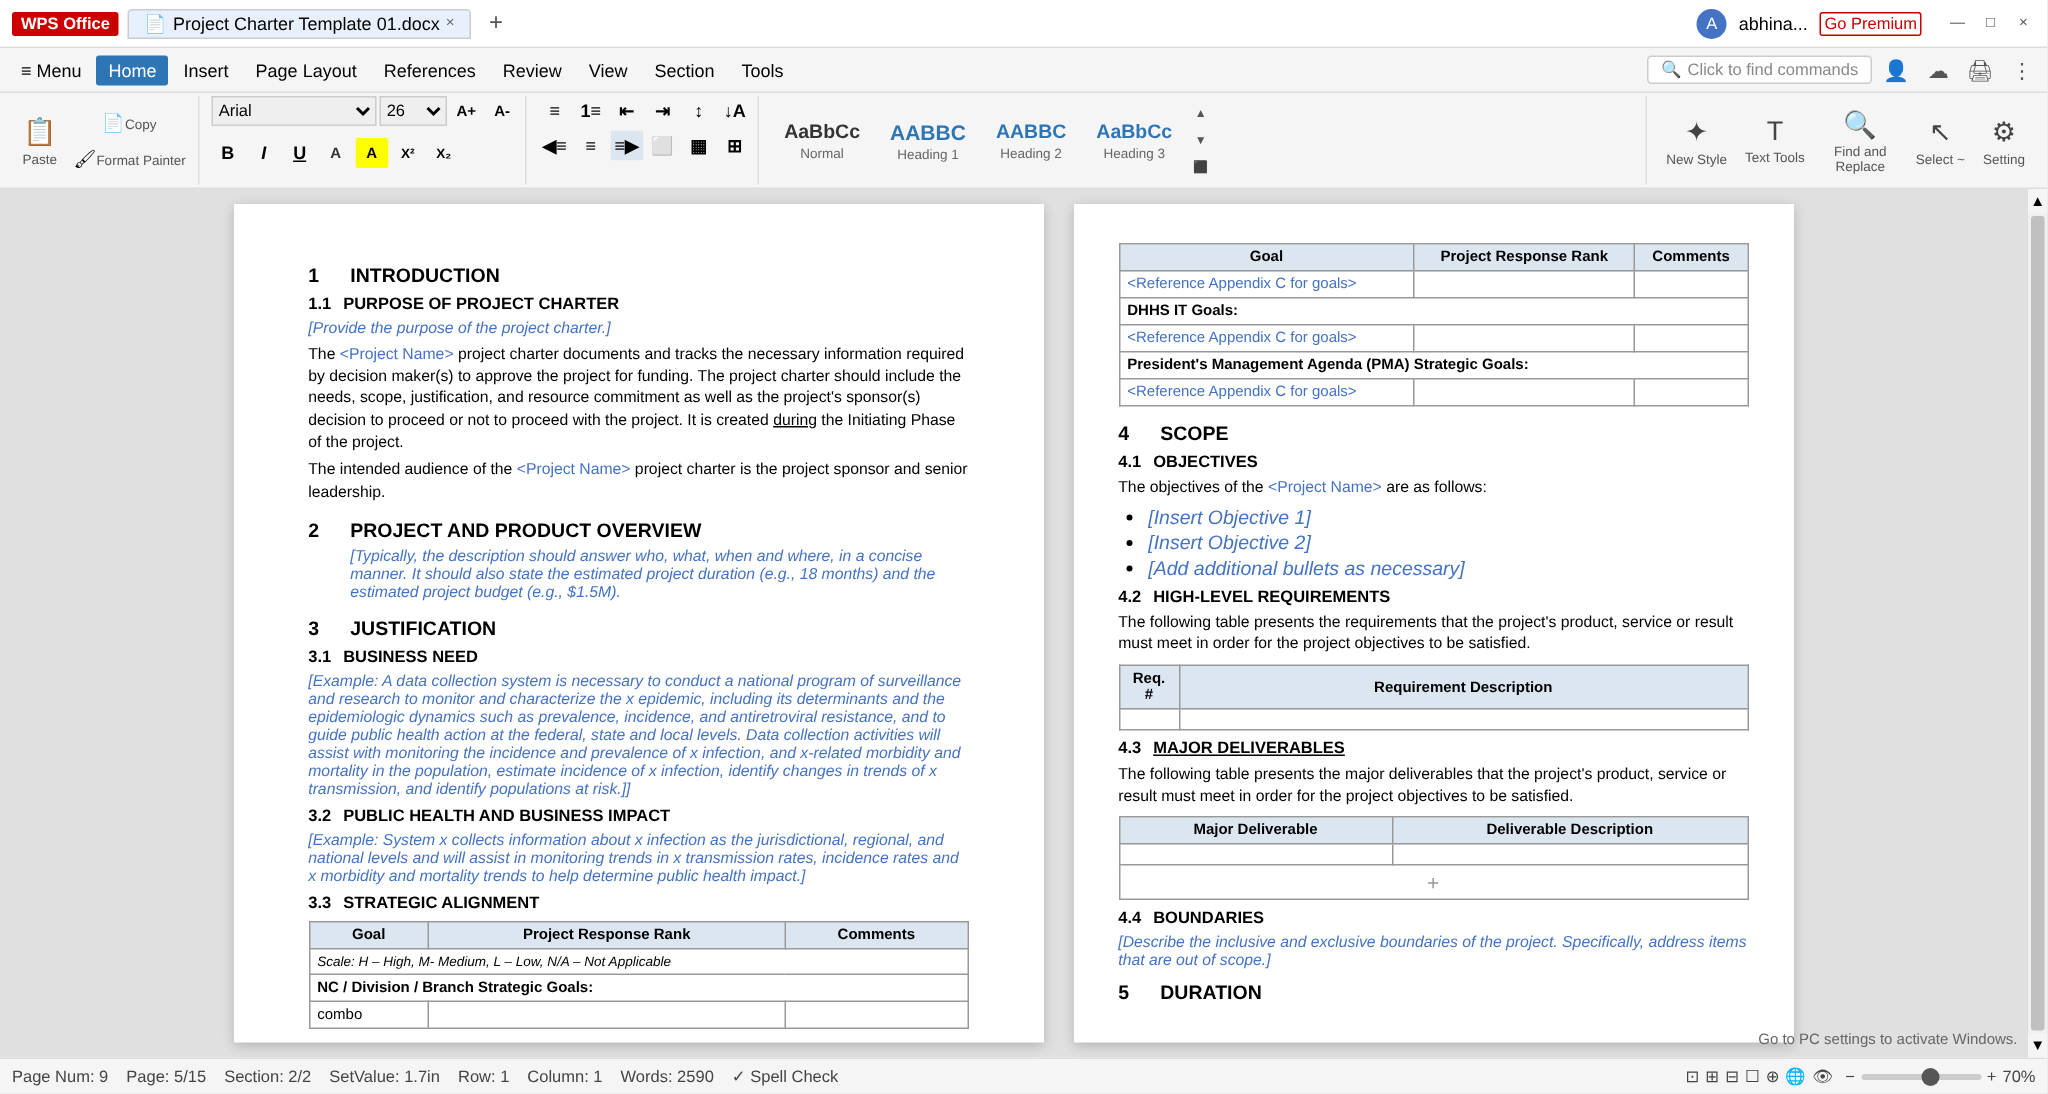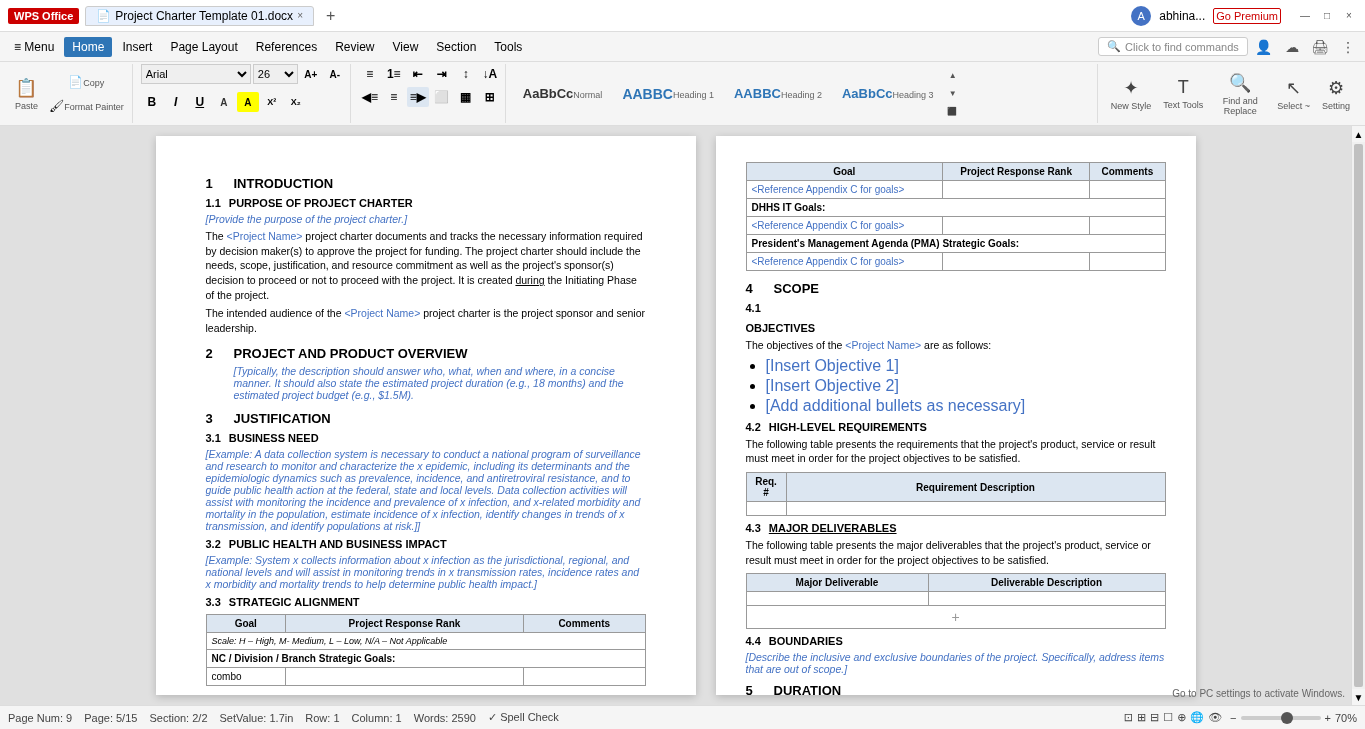--- a/index.html
+++ b/index.html
@@ -49,21 +49,21 @@
     .tb-small { flex-direction: row; height: 22px; min-width: auto; padding: 2px 4px; }
     .font-row { display: flex; align-items: center; gap: 2px; }
     .font-select { width: 110px; height: 20px; font-size: 11px; border: 1px solid #ccc; }
     .size-select { width: 45px; height: 20px; font-size: 11px; border: 1px solid #ccc; }
     .format-btn { width: 22px; height: 20px; font-size: 12px; font-weight: bold; border: 1px solid transparent; cursor: pointer; background: transparent; border-radius: 2px; }
     .format-btn.bold { font-weight: 900; }
     .format-btn.italic { font-style: italic; }
 
     
     .style-gallery { display: flex; align-items: center; gap: 2px; }
-    .style-item { display: flex; flex-direction: row; align-items: center; padding: 2px 8px; cursor: pointer; border: 1px solid transparent; border-radius: 2px; min-width: 60px; height: 52px; justify-content: center; }
+    .style-item { display: flex; flex-direction: column; align-items: center; padding: 2px 8px; cursor: pointer; border: 1px solid transparent; border-radius: 2px; min-width: 60px; height: 52px; justify-content: center; }
     .style-preview { font-size: 13px; font-weight: bold; color: #333; }
     .style-preview.heading { color: #2e75b6; }
     .style-label { font-size: 9px; color: #666; margin-top: 2px; }
     .gallery-nav { display: flex; flex-direction: column; gap: 2px; }
     .gallery-nav-btn { font-size: 8px; color: #555; cursor: pointer; width: 16px; height: 16px; display: flex; align-items: center; justify-content: center; }
 
     
     .content-area { display: flex; height: calc(729px - 32px - 30px - 64px - 24px); background: #e0e0e0; }
     .page-container { flex: 1; overflow: hidden; display: flex; justify-content: center; padding: 10px; gap: 20px; }
     .page { background: #fff; width: 540px; height: 100%; overflow: hidden; padding: 30px 50px; font-size: 11px; box-shadow: 0 2px 8px rgba(0,0,0,0.2); position: relative; }
@@ -96,21 +96,21 @@
     .status-bar {
       display: flex; align-items: center; height: 24px;
       background: #f5f5f5; border-top: 1px solid #ddd;
       padding: 0 8px; font-size: 11px; color: #444; gap: 12px;
     }
     .status-right { margin-left: auto; display: flex; align-items: center; gap: 8px; }
     .zoom-controls { display: flex; align-items: center; gap: 4px; }
     .zoom-slider { width: 80px; height: 4px; background: #ccc; border-radius: 2px; position: relative; }
     .zoom-thumb { width: 12px; height: 12px; background: #555; border-radius: 50%; position: absolute; top: -4px; left: 50%; }
     .bullet-list { list-style: disc; margin-left: 20px; margin-top: 4px; }
-    .bullet-list li { font-size: 16px; margin-top: 2px; }
+    .bullet-list li { font-size: 13px; margin-top: 2px; font-style: italic; }
 
     
     .table-cell-add { text-align: center; color: #999; font-size: 14px; }
     .underline { text-decoration: underline; }
   </style>
 </head>
 <body>
 
 <div class="title-bar">
   <div class="title-bar-left">
@@ -385,21 +385,21 @@
         </table>
 
       <div class="numbered-section" style="margin-top:10px;">
         <div class="two-col">
           <div class="num-col"><span class="section-num">4</span></div>
           <div class="content-col"><span class="section-title">SCOPE</span></div>
         </div>
       </div>
 
       <div class="subsection">
-        <div style="display:flex;gap:8px;flex-direction:column;">
+        <div style="display:flex;gap:8px;">
           <span class="subsection-num">4.1</span>
           <span class="subsection-num">OBJECTIVES</span>
         </div>
         <p class="body-text" style="margin-top:4px;">The objectives of the <span class="highlight">&lt;Project Name&gt;</span> are as follows:</p>
         <ul class="bullet-list">
           <li><span class="highlight">[Insert Objective 1]</span></li>
           <li><span class="highlight">[Insert Objective 2]</span></li>
           <li><span class="highlight">[Add additional bullets as necessary]</span></li>
         </ul>
       </div>

